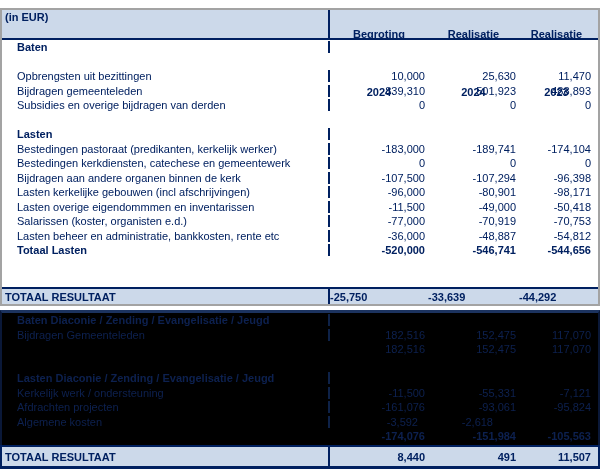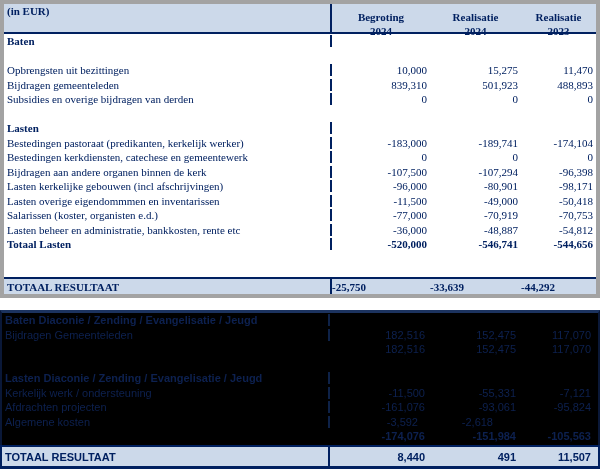--- a/index.html
+++ b/index.html
@@ -3,40 +3,40 @@
 <meta charset="utf-8">
 <style>
   html,body { margin:0; padding:0; background:#ffffff; }
   .page {
     position:relative; width:600px; height:469px; overflow:hidden;
     font-family:"Liberation Sans", sans-serif; font-size:11px; color:#002060;
     background:#ffffff;
   }
   
   .t1 {
-    position:absolute; left:0; top:0; width:600px; height:298px;
-    border:4px solid #a3a3a3; box-sizing:border-box; background:#ffffff;font-family:Liberation Serif, serif;
+    position:absolute; left:0; top:8px; width:600px; height:298px;
+    border:2px solid #a3a3a3; box-sizing:border-box; background:#ffffff;
   }
   .hdr {
     display:flex; height:28px; background:#ccd9ea;
     border-bottom:2px solid #002060; font-weight:bold;
   }
   .hdr .labelcell {
     width:328px; box-sizing:border-box; border-right:2px solid #002060;
     padding:1px 0 0 3px;
   }
   .hdr .col {
     display:flex; flex-direction:column; align-items:center;
-    line-height:13.5px; padding-top:7px; box-sizing:border-box;
+    line-height:13.5px; padding-top:18px; box-sizing:border-box;gap:44px;
   }
   .c1 { width:98px; } .c2 { width:91px; } .c3 { width:75px; }
   .row { display:flex; height:14.53px; align-items:center; }
   .row .label {
     width:328px; box-sizing:border-box; border-right:2px solid #002060;
-    padding-left:3px; white-space:nowrap; overflow:hidden;
+    padding-left:15px; white-space:nowrap; overflow:hidden;
   }
   .row .num {
     box-sizing:border-box; text-align:right; padding-right:3px; white-space:nowrap;
   }
   .row .n0 { width:98px; } .row .n1 { width:91px; } .row .n2 { width:75px;text-align:right; }
   .row.bold { font-weight:bold; }
   .band {
     position:absolute; left:0; bottom:0; width:100%; height:17px;
     display:flex; align-items:center; background:#ccd9ea;
     border-top:2px solid #002060; box-sizing:border-box; font-weight:bold;
@@ -101,21 +101,21 @@
         </div>
         <div class="row">
           <span class="label"></span>
           <span class="num n0"></span>
           <span class="num n1"></span>
           <span class="num n2"></span>
         </div>
         <div class="row">
           <span class="label">Opbrengsten uit bezittingen</span>
           <span class="num n0">10,000</span>
-          <span class="num n1">15,275</span>
+          <span class="num n1">25,630</span>
           <span class="num n2">11,470</span>
         </div>
         <div class="row">
           <span class="label">Bijdragen gemeenteleden</span>
           <span class="num n0">839,310</span>
           <span class="num n1">501,923</span>
           <span class="num n2">488,893</span>
         </div>
         <div class="row">
           <span class="label">Subsidies en overige bijdragen van derden</span>

